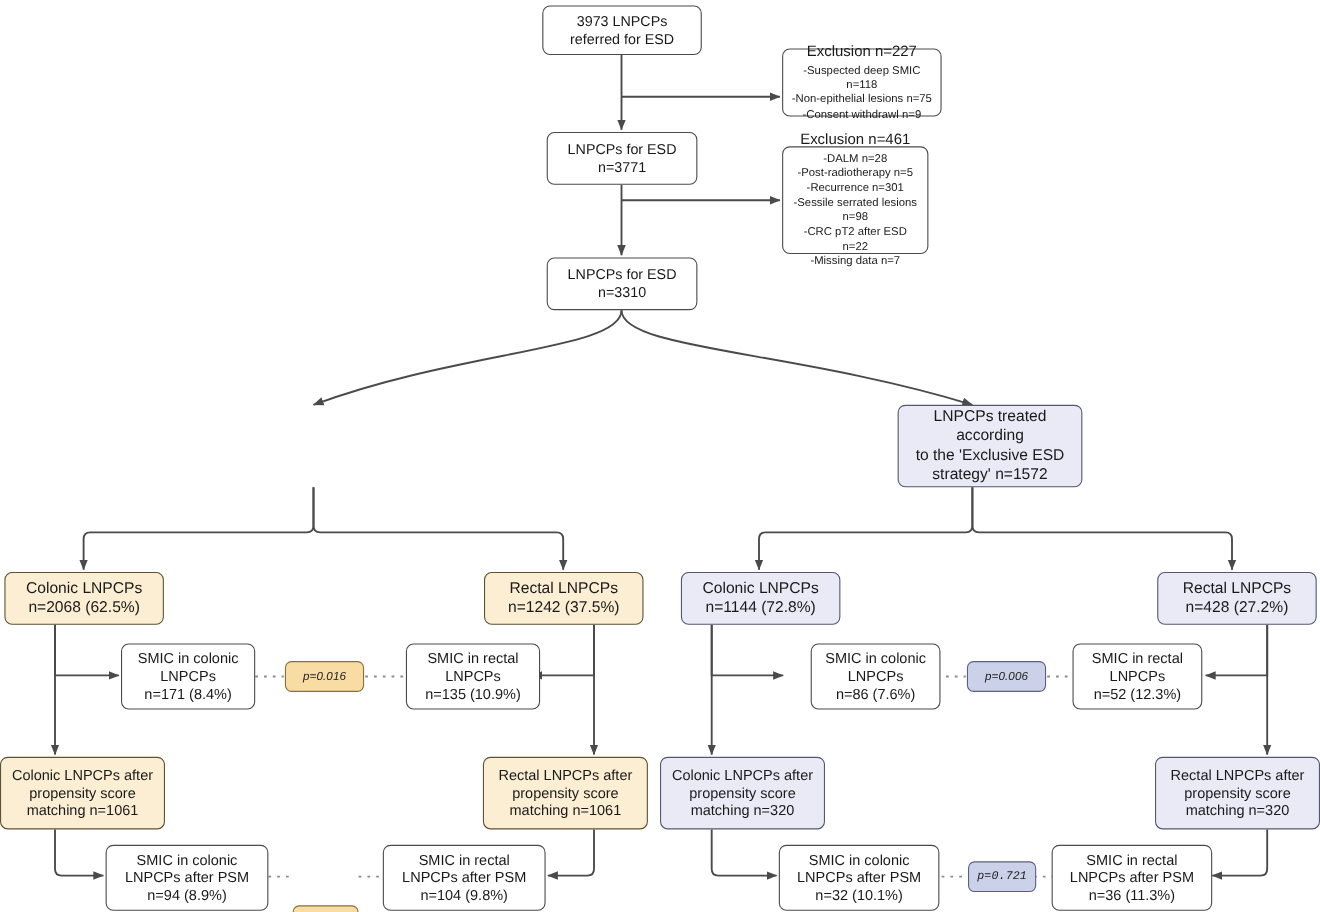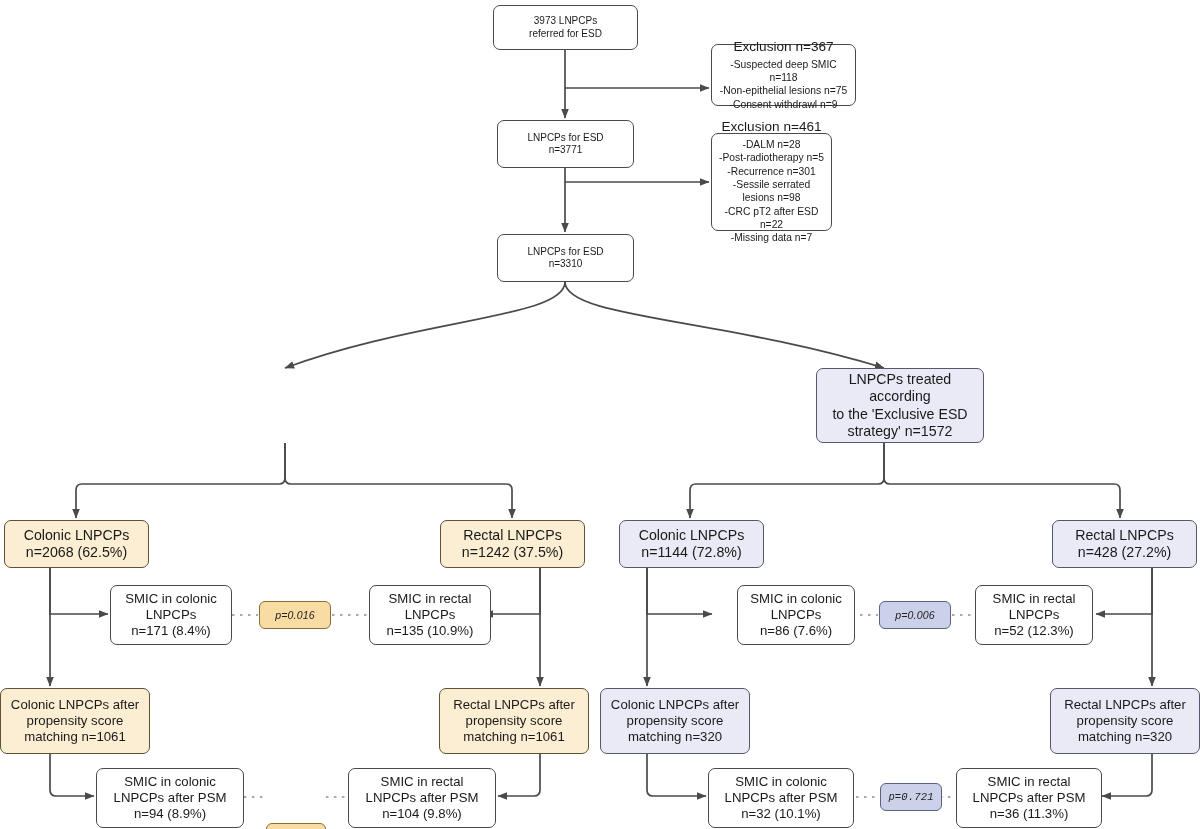--- a/index.html
+++ b/index.html
@@ -30,21 +30,21 @@
     display:flex;
     align-items:center;
     justify-content:center;
     text-align:center;
     line-height:1.22;
     padding:3px 5px;
     white-space:pre-line;
   }
   .node.cream{ background:#fbeed2; border-color:#5c5234; }
   .node.lav{   background:#e9eaf6; border-color:#54586e; }
-  .f15{ font-size:10px; }
+  .f15{ font-size:13px; }
   .f14{ font-size:14.2px; }
   .f13{ font-size:13.2px; }
   .excl-title{ font-size:13.6px; display:block; margin-bottom:2px; }
   .excl-list{ font-size:10.3px; display:block; line-height:1.30; }
   .excl{
     flex-direction:column;
     justify-content:center;
     padding:4px 6px;
   }
   .pbadge{
@@ -125,30 +125,30 @@
       <path d="M 952,615 L 976,615"></path>
       <path d="M 856,797 L 880,797"></path>
       <path d="M 940,797 L 962,797"></path>
     </g>
   </svg>
 
   <div class="node f15" style="left:493px;top:5px;width:145px;height:45px;">3973 LNPCPs
 referred for ESD</div>
 
   <div class="node excl" style="left:711px;top:44px;width:145px;height:62px;">
-    <span class="excl-title">Exclusion n=367</span>
+    <span class="excl-title">Exclusion n=227</span>
     <span class="excl-list">-Suspected deep SMIC n=118
 -Non-epithelial lesions n=75
 -Consent withdrawl n=9</span>
   </div>
 
   <div class="node f15" style="left:497px;top:120px;width:137px;height:48px;">LNPCPs for ESD
 n=3771</div>
 
-  <div class="node excl" style="left:711px;top:133px;width:121px;height:98px;">
+  <div class="node excl" style="left:711px;top:133px;width:133px;height:98px;">
     <span class="excl-title">Exclusion n=461</span>
     <span class="excl-list">-DALM  n=28
 -Post-radiotherapy n=5
 -Recurrence n=301
 -Sessile serrated lesions n=98
 -CRC pT2 after ESD n=22
 -Missing data n=7</span>
   </div>
 
   <div class="node f15" style="left:497px;top:234px;width:137px;height:48px;">LNPCPs for ESD

